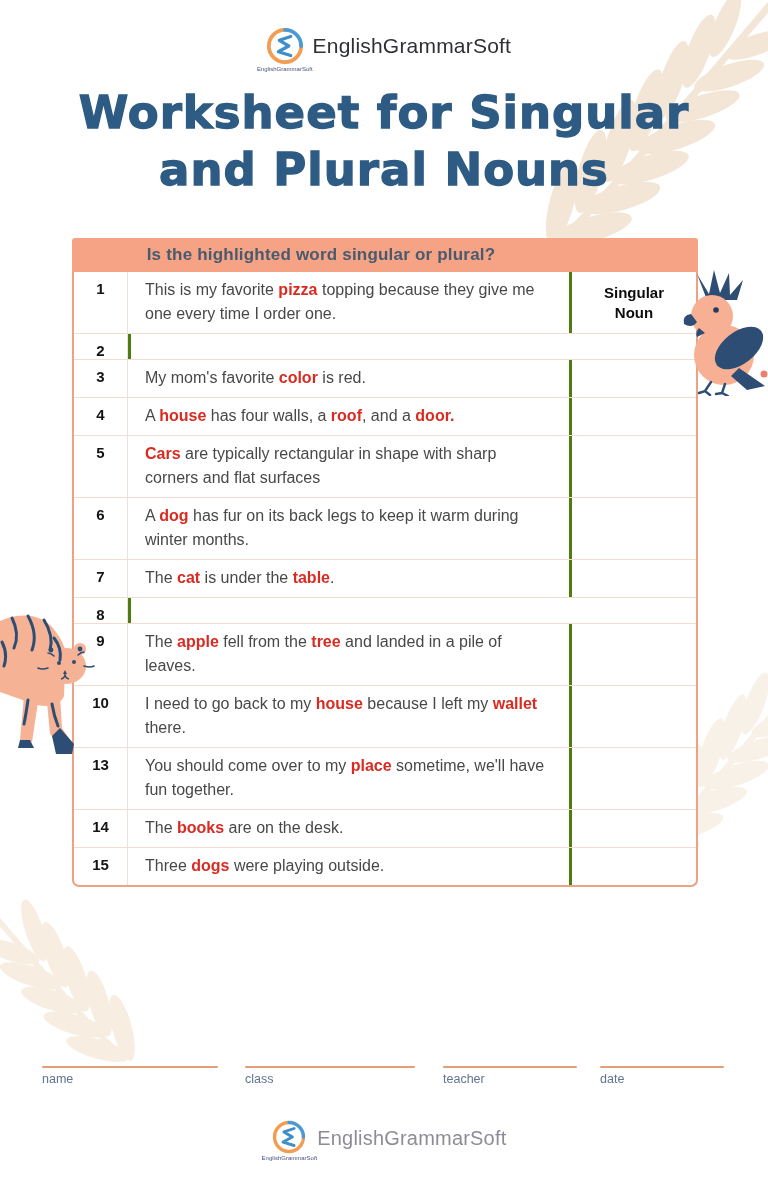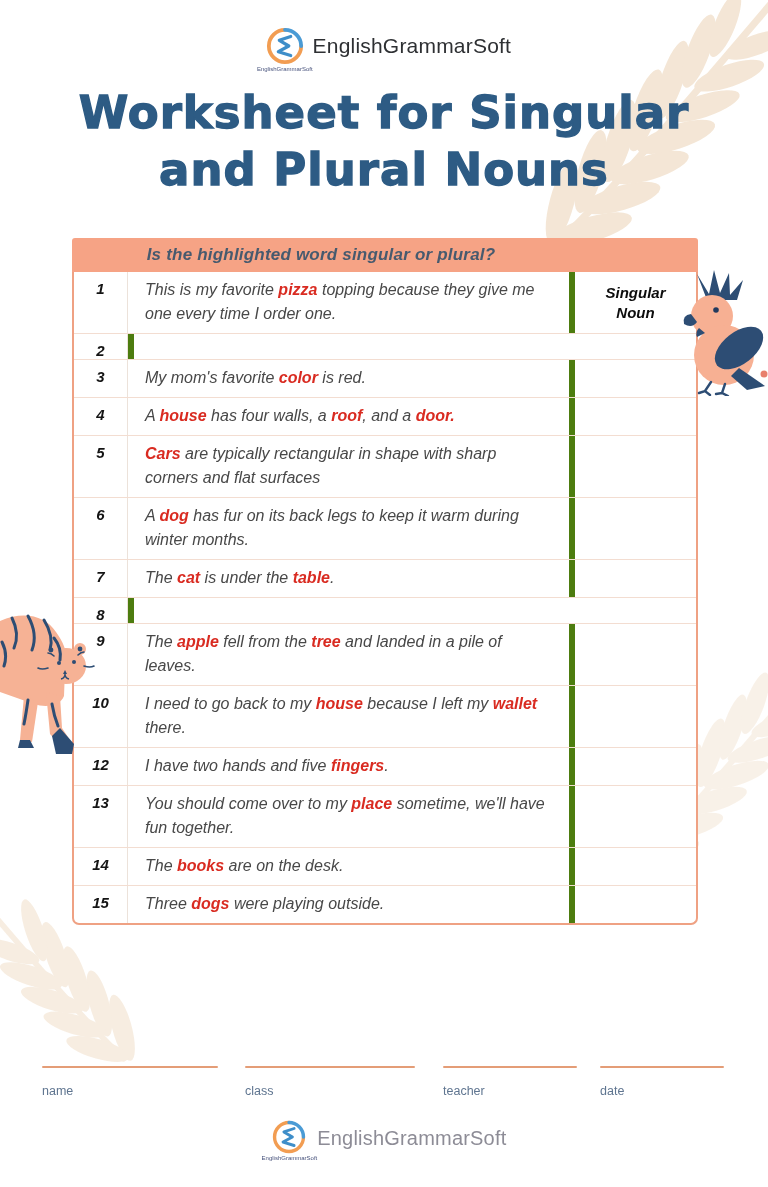--- a/index.html
+++ b/index.html
@@ -20,50 +20,50 @@
   .brand-caption{font-size:6px;color:#47527c;margin-top:1px;white-space:nowrap;letter-spacing:0;}
   .brand-name{font-size:21px;color:#2e3033;margin-top:7px;font-weight:500;letter-spacing:.2px;}
   .brand-bottom .brand-name{color:#8d8c96;font-size:20px;}
 
   
   .title{position:absolute;top:84px;left:0;right:0;text-align:center;
          font-family:"DejaVu Sans",sans-serif;font-weight:800;font-size:45px;line-height:57px;
          color:#2d5b84;-webkit-text-stroke:1.3px #2d5b84;letter-spacing:1px;}
 
   
-  .ws-table{position:absolute;left:72px;top:238px;width:626px;font-style:italic;}
+  .ws-table{position:absolute;left:72px;top:238px;width:626px;}
   .t-header{background:#f6a385;height:34px;display:flex;align-items:center;justify-content:center;
             box-sizing:border-box;padding-right:128px;border-radius:3px 3px 0 0;
             color:#475a6e;font-size:17px;font-weight:bold;letter-spacing:.2px;}
   .t-body{border:2px solid #efa183;border-top:none;border-radius:0 0 7px 7px;background:#fff;}
   .row{display:flex;align-items:stretch;}
   .row + .row{border-top:1px solid #f3ddd1;}
   .cell-num{flex:0 0 54px;box-sizing:border-box;text-align:center;padding-top:8px;
             font-size:15px;font-weight:bold;color:#141414;border-right:1px solid #ece2da;}
   .cell-sentence{flex:1 1 auto;box-sizing:border-box;padding:6px 10px 7px 17px;
                  font-size:16px;line-height:24px;color:#484848;}
   .cell-sentence .stext{display:block;max-width:400px;}
   .hl{color:#d92b21;font-weight:bold;}
-  .cell-answer{flex:0 0 127px;box-sizing:border-box;border-left:6px solid #4d7c0f;
+  .cell-answer{flex:0 0 127px;box-sizing:border-box;border-left:3px solid #4d7c0f;
                display:flex;align-items:center;justify-content:center;text-align:center;
                font-size:15px;font-weight:bold;color:#0d0d0d;line-height:20px;padding:2px 13px;}
 
   
   .tiger{position:absolute;left:-6px;top:608px;width:104px;height:158px;z-index:4;}
   .parrot{position:absolute;right:0px;top:270px;width:97px;height:126px;z-index:5;}
 
   
   .fields{position:absolute;left:0;top:1066px;width:768px;height:42px;}
   .field{position:absolute;top:0;}
   .field:nth-child(1){left:42px;width:176px;}
   .field:nth-child(2){left:245px;width:170px;}
   .field:nth-child(3){left:443px;width:134px;}
   .field:nth-child(4){left:600px;width:124px;}
   .field .line{border-top:2px solid rgba(223,140,95,.85);border-radius:2px;height:0;}
-  .field .label{font-size:12.5px;color:#5f7590;margin-top:16px;}
+  .field .label{font-size:12.5px;color:#5f7590;margin-top:4px;}
 </style>
 </head>
 <body>
 
 <div class="page">
 
   <svg class="leaf leaf-tr" viewBox="0 0 240 250">
     <g fill="#f3e4d2">
       <path d="M14 244 C 70 190, 150 95, 224 8" fill="none" stroke="#f3e4d2" stroke-width="7" stroke-linecap="round"></path>
       <ellipse cx="16" cy="206" rx="42" ry="12" transform="rotate(-75 16 206)"></ellipse>
@@ -225,29 +225,20 @@
     <div class="cell-num">10</div>
     <div class="cell-sentence">
       <span class="stext"><span>I need to go back to my </span><span class="hl">house</span><span> because I left my </span><span class="hl">wallet</span><span> there.</span></span>
     </div>
     <div class="cell-answer">
       <span></span>
     </div>
   </div>
 
 
-  <div class="row">
-    <div class="cell-num">12</div>
-    <div class="cell-sentence">
-      <span class="stext"><span>I have two hands and five </span><span class="hl">fingers</span><span>.</span></span>
-    </div>
-    <div class="cell-answer">
-      <span></span>
-    </div>
-  </div>
 
   <div class="row">
     <div class="cell-num">13</div>
     <div class="cell-sentence">
       <span class="stext"><span>You should come over to my </span><span class="hl">place</span><span> sometime, we'll have fun together.</span></span>
     </div>
     <div class="cell-answer">
       <span></span>
     </div>
   </div>

